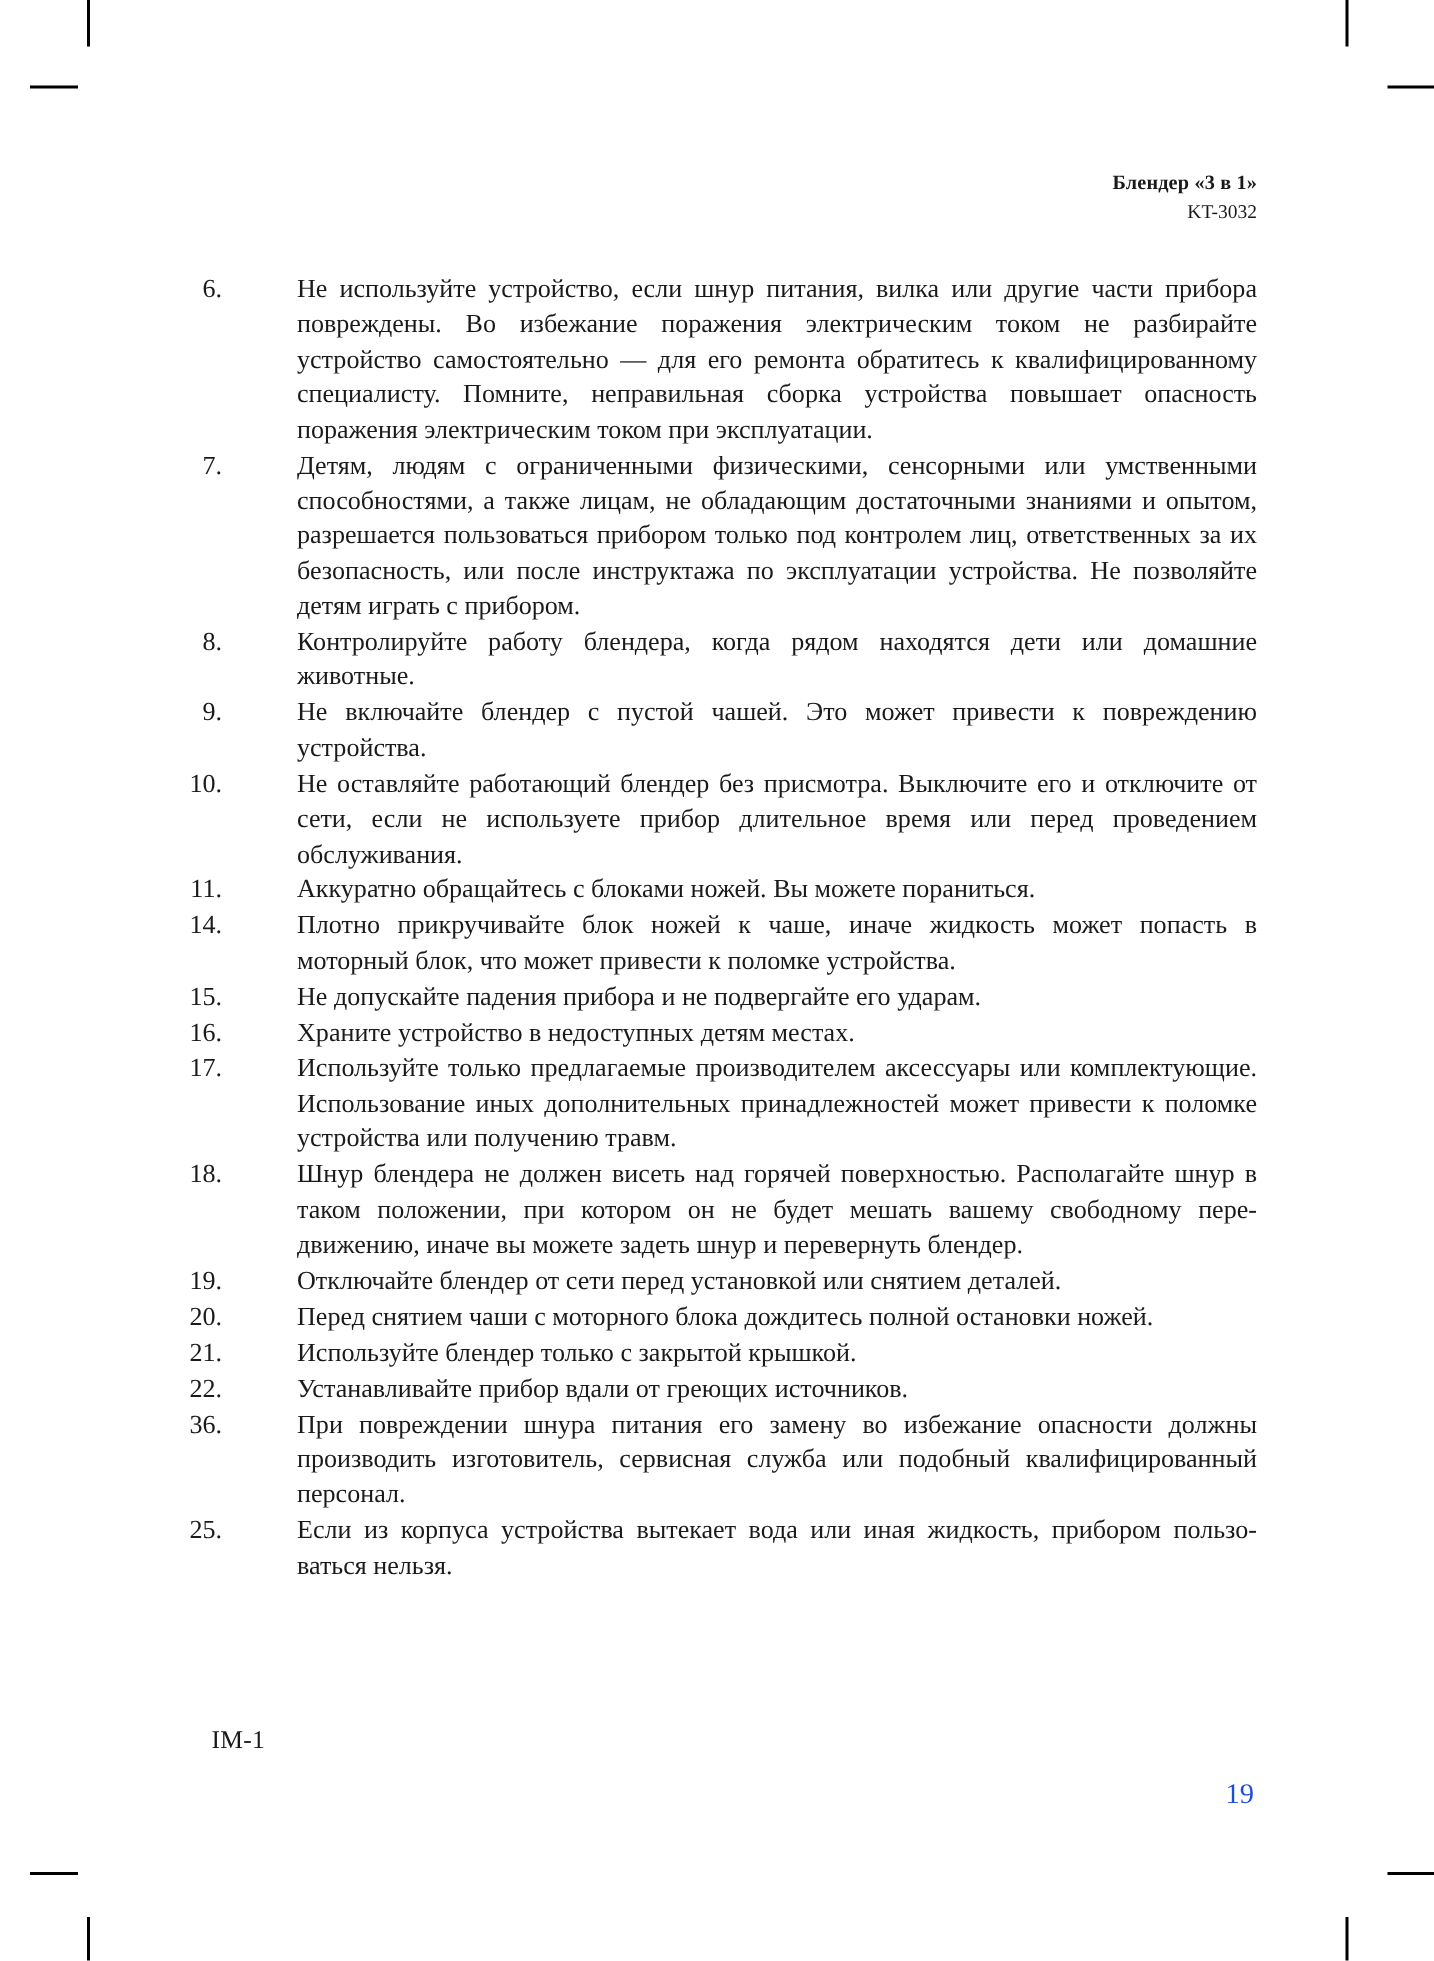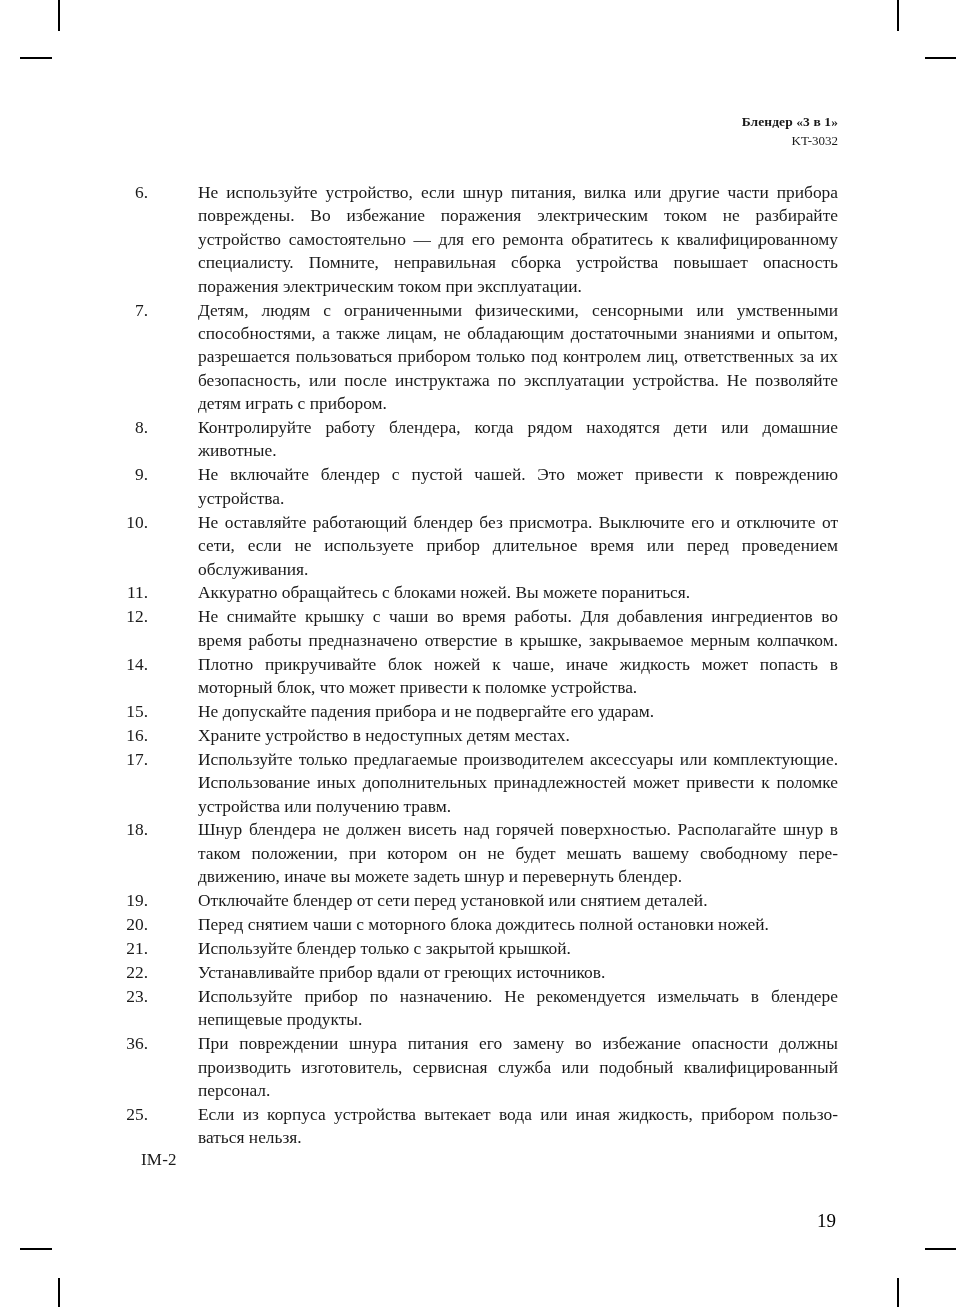--- a/index.html
+++ b/index.html
@@ -112,23 +112,22 @@
     left: 141px;
     top: 1150px;
     font-size: 17px;
     letter-spacing: 0.2px;
   }
   .folio {
     position: absolute;
     right: 120px;
     top: 1186px;
     font-size: 19px;
-    color: #000000;
+    color: #1d4ed8;
     text-align: right;
-    margin-top: 24px;
   }
 </style>
 </head>
 <body>
 
 <div class="page">
 
   <div class="crop v crop-tl-v"></div>
   <div class="crop h crop-tl-h"></div>
   <div class="crop v crop-tr-v"></div>
@@ -169,24 +168,20 @@
       <li class="safety-item">
         <span class="num">10.</span>
         <span class="body">Не оставляйте работающий блендер без присмотра. Выключите его и отключите от сети, если не используете прибор длительное время или перед проведением обслуживания.</span>
       </li>
 
       <li class="safety-item">
         <span class="num">11.</span>
         <span class="body">Аккуратно обращайтесь с блоками ножей. Вы можете пораниться.</span>
       </li>
 
-      <li class="safety-item just-all">
-        <span class="num">12.</span>
-        <span class="body">Не снимайте крышку с чаши во время работы. Для добавления ингредиентов во время работы предназначено отверстие в крышке, закрываемое мерным колпачком.</span>
-      </li>
 
 
       <li class="safety-item">
         <span class="num">14.</span>
         <span class="body">Плотно прикручивайте блок ножей к чаше, иначе жидкость может попасть в моторный блок, что может привести к поломке устройства.</span>
       </li>
 
       <li class="safety-item">
         <span class="num">15.</span>
         <span class="body">Не допускайте падения прибора и не подвергайте его ударам.</span>
@@ -220,34 +215,30 @@
       <li class="safety-item">
         <span class="num">21.</span>
         <span class="body">Используйте блендер только с закрытой крышкой.</span>
       </li>
 
       <li class="safety-item">
         <span class="num">22.</span>
         <span class="body">Устанавливайте прибор вдали от греющих источников.</span>
       </li>
 
-      <li class="safety-item">
-        <span class="num">23.</span>
-        <span class="body">Используйте прибор по назначению. Не рекомендуется измельчать в блендере непищевые продукты.</span>
-      </li>
 
       <li class="safety-item">
         <span class="num">36.</span>
         <span class="body">При повреждении шнура питания его замену во избежание опасности должны производить изготовитель, сервисная служба или подобный квалифицирован­ный персонал.</span>
       </li>
 
       <li class="safety-item">
         <span class="num">25.</span>
         <span class="body">Если из корпуса устройства вытекает вода или иная жидкость, прибором пользо­ваться нельзя.</span>
       </li>
 
     </ol>
   </div>
 
-  <div class="im-code">IM-2</div>
+  <div class="im-code">IM-1</div>
   <div class="folio">19</div>
 
 </div>
 
 </body></html>

